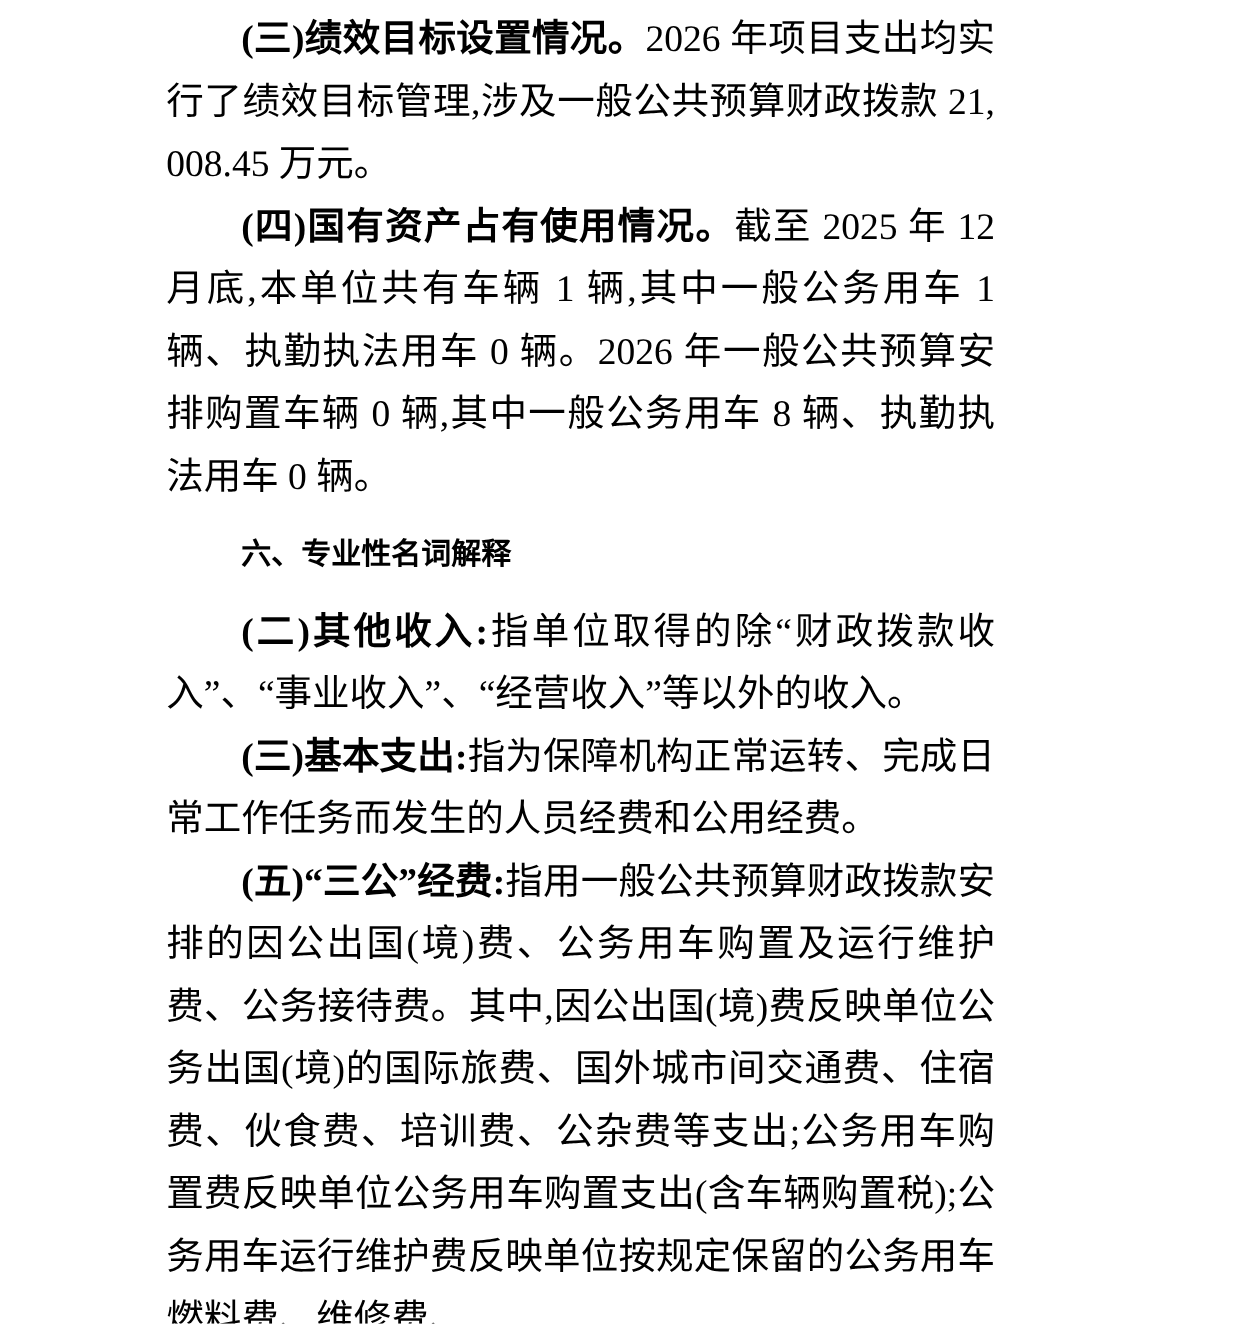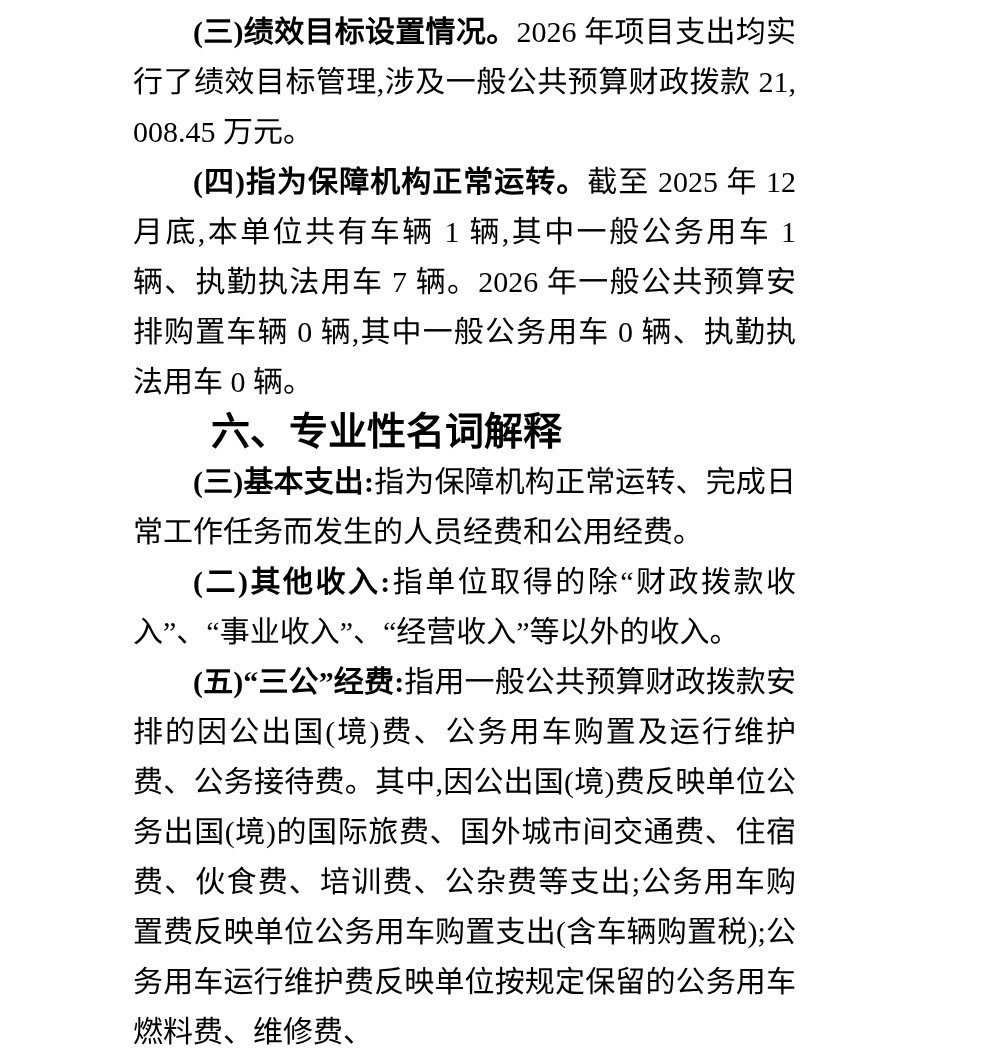--- a/index.html
+++ b/index.html
@@ -25,41 +25,41 @@
     text-align: justify;
     text-justify: inter-character;
     text-indent: 2em;
     color: #000000;
     word-break: break-all;
   }
   .para .lead {
     font-weight: bold;
   }
   .section-heading {
-    margin: 0;
+    margin: 12px;
     font-family: "Liberation Sans", "DejaVu Sans", sans-serif;
     font-weight: bold;
-    font-size: 39px;
+    font-size: 24px;
     line-height: 50px;
     text-indent: 2em;
     color: #000000;
   }
 </style>
 </head>
 <body>
 
 <main class="doc-page">
 
   <p class="para"><span class="lead">(三)绩效目标设置情况。</span><span>2026 年项目支出均实行了绩效目标管理,涉及一般公共预算财政拨款 21,008.45 万元。</span></p>
 
-  <p class="para"><span class="lead">(四)指为保障机构正常运转。</span><span>截至 2025 年 12 月底,本单位共有车辆 1 辆,其中一般公务用车 1 辆、执勤执法用车 7 辆。2026 年一般公共预算安排购置车辆 0 辆,其中一般公务用车 0 辆、执勤执法用车 0 辆。</span></p>
+  <p class="para"><span class="lead">(四)国有资产占有使用情况。</span><span>截至 2025 年 12 月底,本单位共有车辆 1 辆,其中一般公务用车 1 辆、执勤执法用车 0 辆。2026 年一般公共预算安排购置车辆 0 辆,其中一般公务用车 8 辆、执勤执法用车 0 辆。</span></p>
 
   <h2 class="section-heading">六、专业性名词解释</h2>
 
 
+  <p class="para"><span class="lead">(二)其他收入:</span><span>指单位取得的除“财政拨款收入”、“事业收入”、“经营收入”等以外的收入。</span></p>
+
   <p class="para"><span class="lead">(三)基本支出:</span><span>指为保障机构正常运转、完成日常工作任务而发生的人员经费和公用经费。</span></p>
-
-  <p class="para"><span class="lead">(二)其他收入:</span><span>指单位取得的除“财政拨款收入”、“事业收入”、“经营收入”等以外的收入。</span></p>
 
 
   <p class="para"><span class="lead">(五)“三公”经费:</span><span>指用一般公共预算财政拨款安排的因公出国(境)费、公务用车购置及运行维护费、公务接待费。其中,因公出国(境)费反映单位公务出国(境)的国际旅费、国外城市间交通费、住宿费、伙食费、培训费、公杂费等支出;公务用车购置费反映单位公务用车购置支出(含车辆购置税);公务用车运行维护费反映单位按规定保留的公务用车燃料费、维修费、</span></p>
 
 </main>
 
 </body></html>

